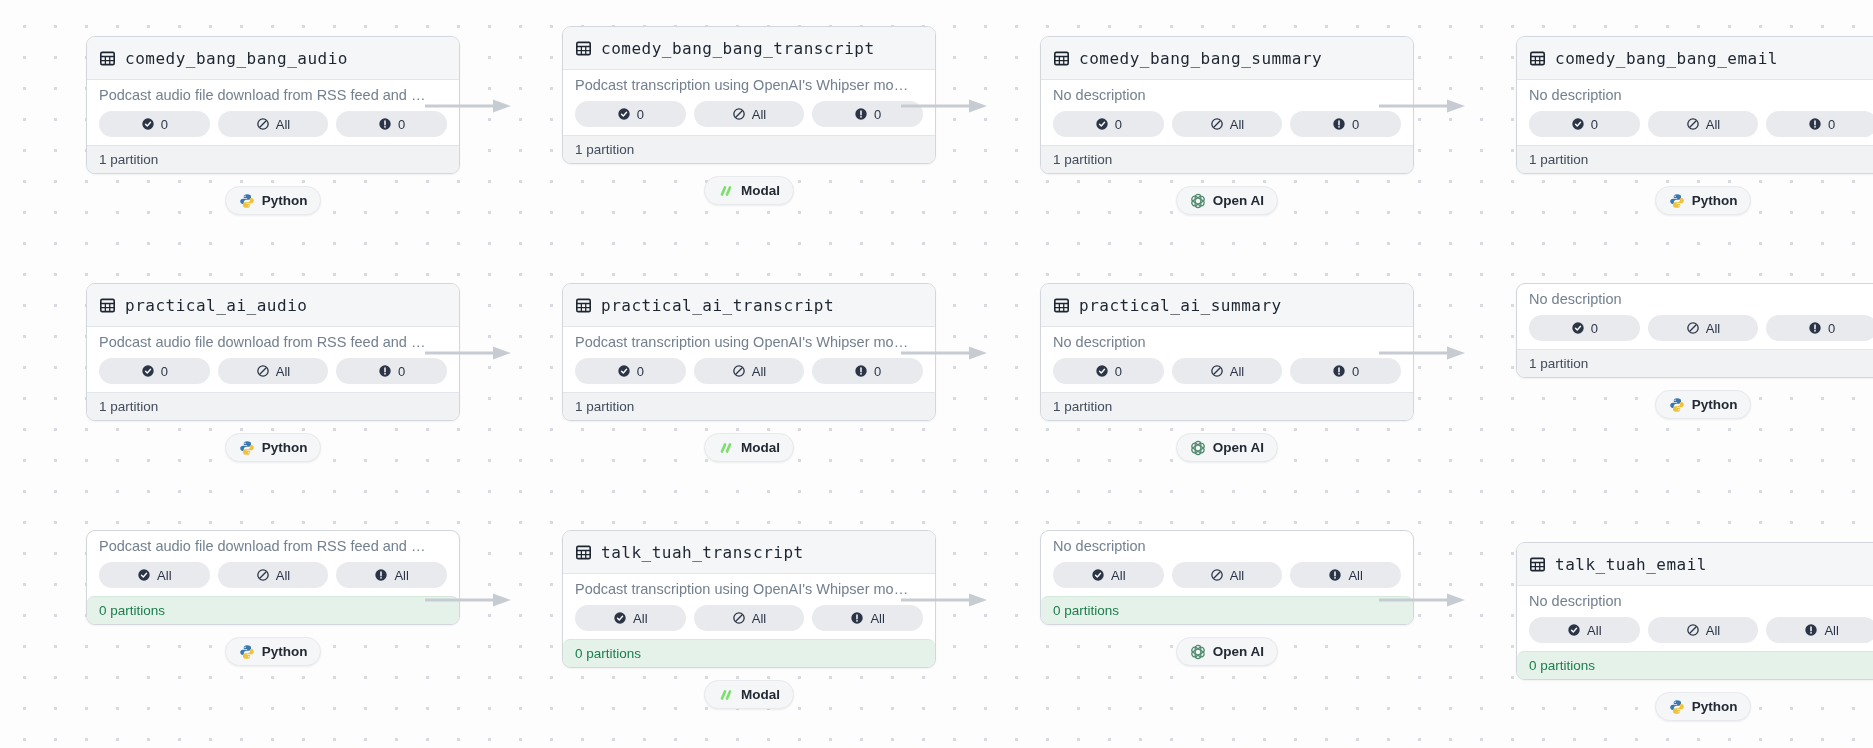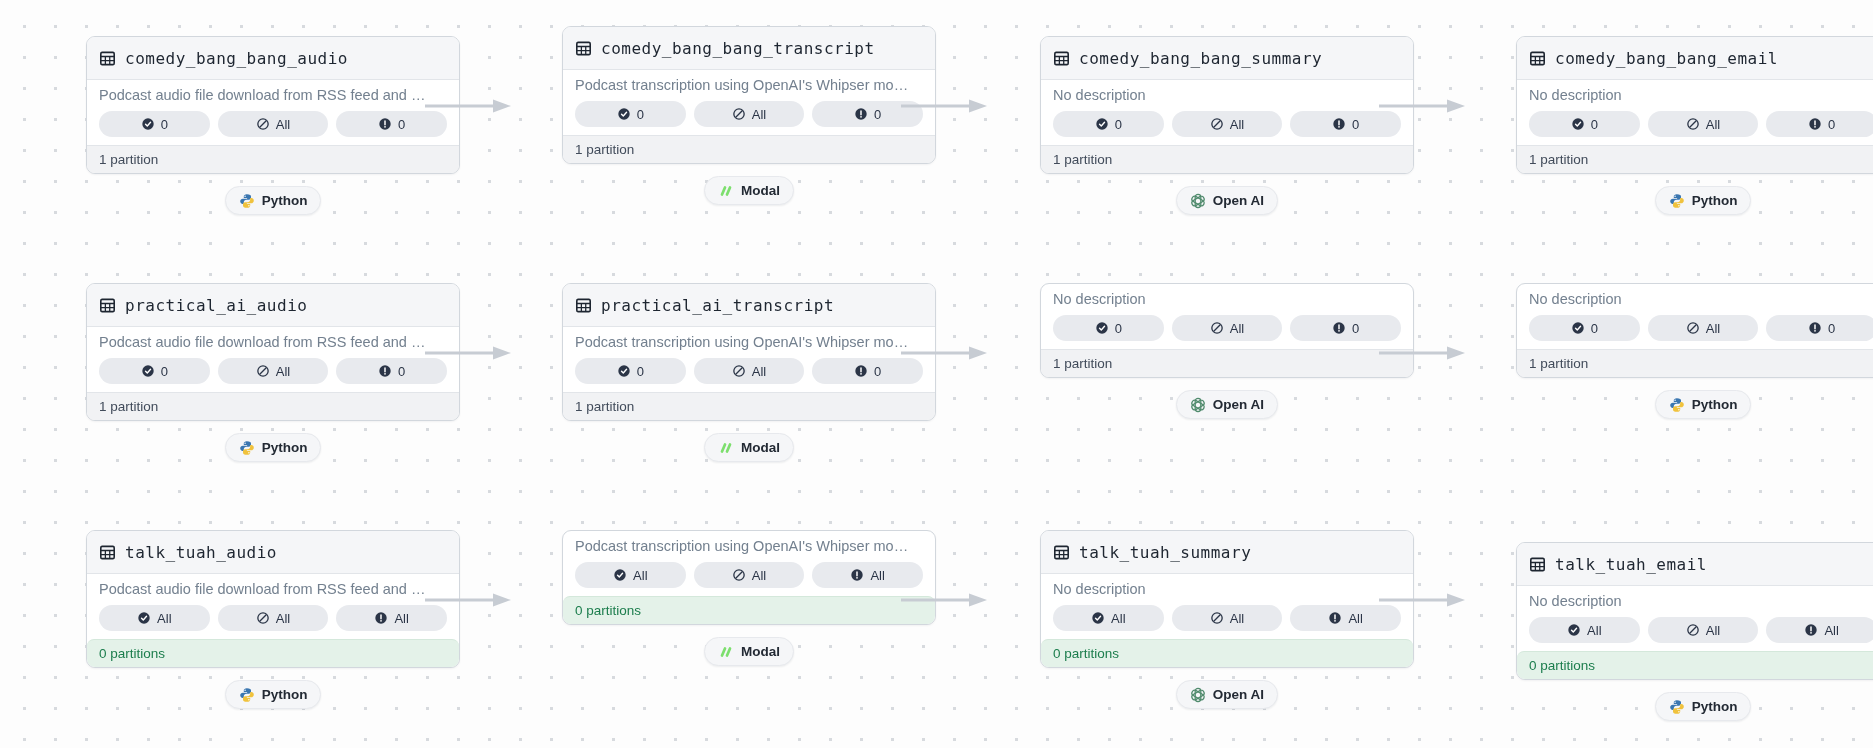--- a/index.html
+++ b/index.html
@@ -362,20 +362,26 @@
       <span>Modal</span>
     </div>
   </div>
 
   <svg class="arrow" style="left:899px;top:345px" width="90" height="16">
       <use href="#sym-arrow"></use>
     </svg>
 
   <div class="cell" style="left:996px;top:283px">
     <div class="card">
+      <div class="card-header">
+        <svg class="icon" width="17" height="17">
+            <use href="#sym-table"></use>
+          </svg>
+        <span class="title">practical_ai_summary</span>
+      </div>
       <div class="card-body">
         <div class="desc">No description</div>
         <div class="badges">
           <div class="badge">
             <svg class="icon" width="14" height="14">
                 <use href="#sym-check"></use>
               </svg>
             <span>0</span>
           </div>
           <div class="badge">
@@ -436,26 +442,20 @@
     <div class="tag">
       <svg class="icon" width="16" height="16">
           <use href="#sym-python"></use>
         </svg>
       <span>Python</span>
     </div>
   </div>
 
   <div class="cell" style="left:42px;top:530px">
     <div class="card">
-      <div class="card-header">
-        <svg class="icon" width="17" height="17">
-            <use href="#sym-table"></use>
-          </svg>
-        <span class="title">talk_tuah_audio</span>
-      </div>
       <div class="card-body">
         <div class="desc">Podcast audio file download from RSS feed and …</div>
         <div class="badges">
           <div class="badge">
             <svg class="icon" width="14" height="14">
                 <use href="#sym-check"></use>
               </svg>
             <span>All</span>
           </div>
           <div class="badge">
@@ -481,20 +481,26 @@
       <span>Python</span>
     </div>
   </div>
 
   <svg class="arrow" style="left:423px;top:592px" width="90" height="16">
       <use href="#sym-arrow"></use>
     </svg>
 
   <div class="cell" style="left:518px;top:530px">
     <div class="card">
+      <div class="card-header">
+        <svg class="icon" width="17" height="17">
+            <use href="#sym-table"></use>
+          </svg>
+        <span class="title">talk_tuah_transcript</span>
+      </div>
       <div class="card-body">
         <div class="desc">Podcast transcription using OpenAI's Whipser mo…</div>
         <div class="badges">
           <div class="badge">
             <svg class="icon" width="14" height="14">
                 <use href="#sym-check"></use>
               </svg>
             <span>All</span>
           </div>
           <div class="badge">
@@ -520,26 +526,20 @@
       <span>Modal</span>
     </div>
   </div>
 
   <svg class="arrow" style="left:899px;top:592px" width="90" height="16">
       <use href="#sym-arrow"></use>
     </svg>
 
   <div class="cell" style="left:996px;top:530px">
     <div class="card">
-      <div class="card-header">
-        <svg class="icon" width="17" height="17">
-            <use href="#sym-table"></use>
-          </svg>
-        <span class="title">talk_tuah_summary</span>
-      </div>
       <div class="card-body">
         <div class="desc">No description</div>
         <div class="badges">
           <div class="badge">
             <svg class="icon" width="14" height="14">
                 <use href="#sym-check"></use>
               </svg>
             <span>All</span>
           </div>
           <div class="badge">

